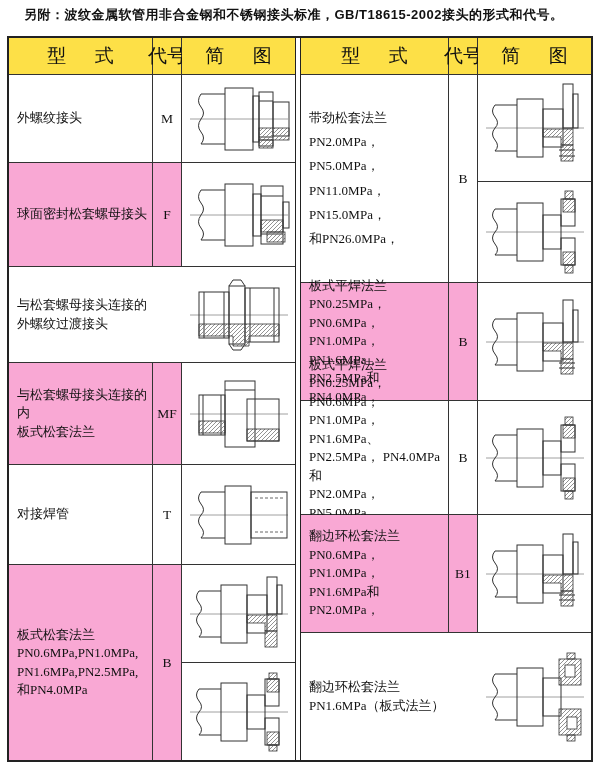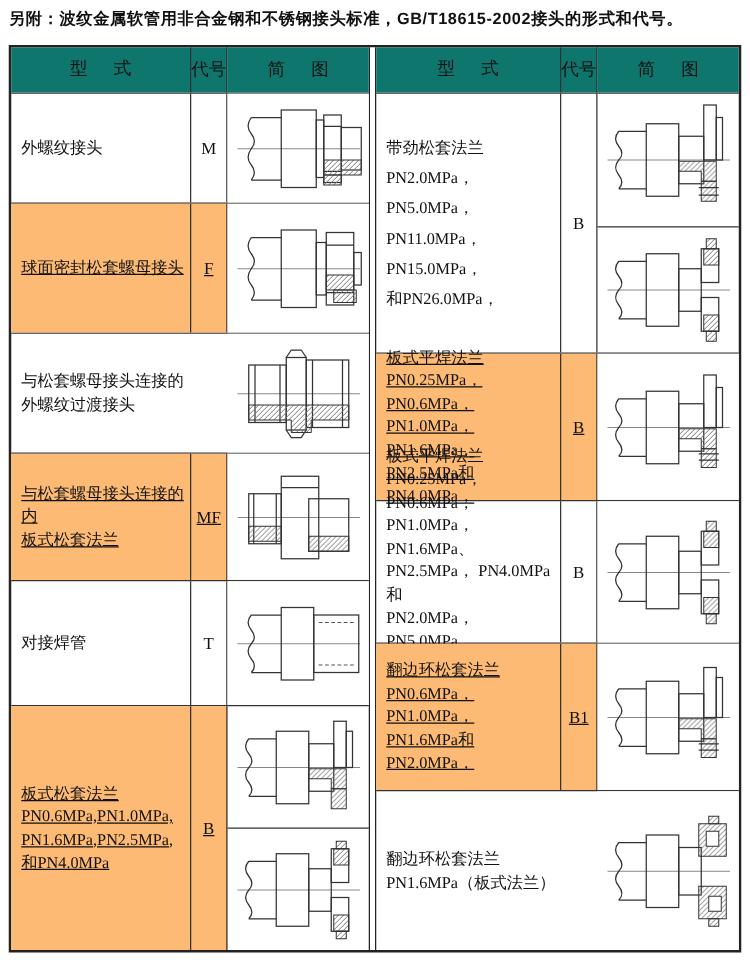--- a/index.html
+++ b/index.html
@@ -1,32 +1,32 @@
 <!DOCTYPE html>
 <html><head>
 <meta charset="utf-8">
 <style>
   html,body{margin:0;padding:0;width:600px;height:768px;overflow:hidden;background:#fff;}
   body{position:relative;font-family:"Liberation Sans",sans-serif;color:#111;}
-  .title{position:absolute;left:7px;top:6px;font-size:13px;font-weight:bold;letter-spacing:0.5px;white-space:pre;}
+  .title{position:absolute;left:24px;top:6px;font-size:13px;font-weight:bold;letter-spacing:0.5px;white-space:pre;}
   .table-wrap{position:absolute;left:7px;top:36px;width:586px;height:726px;border:2px solid #222;display:flex;background:#fff;box-sizing:border-box;}
   .half{display:flex;flex-direction:column;box-sizing:border-box;}
   .half.left{width:287px;border-right:1.5px solid #222;}
   .spacer{width:4px;background:#fff;}
   .half.right{flex:1;border-left:1.5px solid #222;}
   .hrow{display:flex;border-bottom:1px solid #333;box-sizing:border-box;min-height:0;}
   .hrow:last-child{border-bottom:none;flex:1;justify-content:center;}
   .hrow.header{height:37px;}
   .cell{box-sizing:border-box;min-width:0;}
   .cell.type{flex:1;padding:4px 3px 4px 8px;display:flex;align-items:center;font-family:"Liberation Serif","DejaVu Serif",serif;font-size:13px;line-height:1.42;white-space:pre-line;}
   .cell.type.lh-lg{line-height:1.85;}
   .cell.code{width:30px;border-left:1px solid #333;border-right:1px solid #333;display:flex;align-items:center;justify-content:center;font-family:"Liberation Serif","DejaVu Serif",serif;font-size:13.5px;}
   .cell.diag{width:113px;background:#fff;display:flex;align-items:center;justify-content:center;}
-  .hrow.header .cell{background:#0f766e;justify-content:center;align-items:center;padding:0;font-family:"Liberation Serif","DejaVu Serif",serif;font-size:14px;white-space:pre;display:flex;}
-  .hl{background:#fdba74;text-decoration:underline;}
+  .hrow.header .cell{background:#fde047;justify-content:center;align-items:center;padding:0;font-family:"Liberation Serif","DejaVu Serif",serif;font-size:19px;white-space:pre;display:flex;}
+  .hl{background:#f9a8d4;}
   .diag-split{width:113px;display:flex;flex-direction:column;align-self:stretch;}
   .diag-split .sub{flex:1;display:flex;align-items:center;justify-content:center;}
   .diag-split .sub:first-child{border-bottom:1px solid #333;}
   .diag-split .sub.fixed107{flex:0 0 106px;}
   .ln{stroke:#333;stroke-width:1;fill:none;}
   .cl{stroke:#888;stroke-width:0.8;}
   .ht{stroke:#333;stroke-width:0.8;fill:url(#h45);}
   .dash{stroke:#555;stroke-width:0.9;fill:none;stroke-dasharray:3,2;}
 </style>
 </head>

